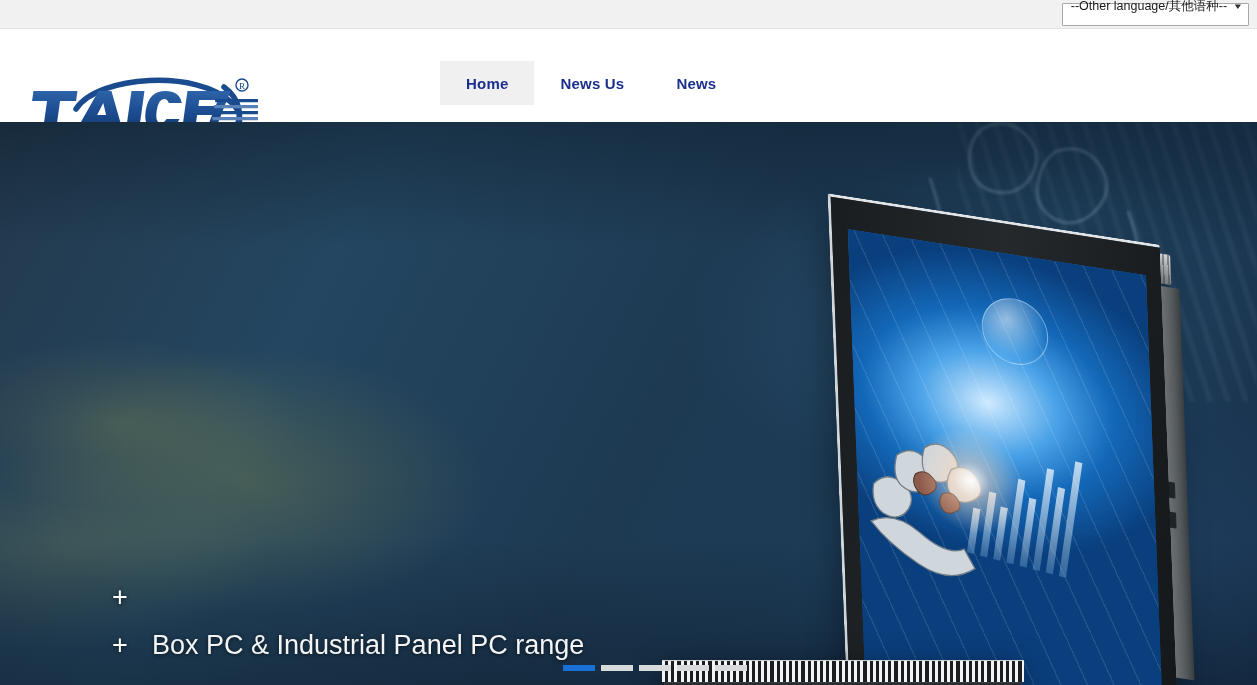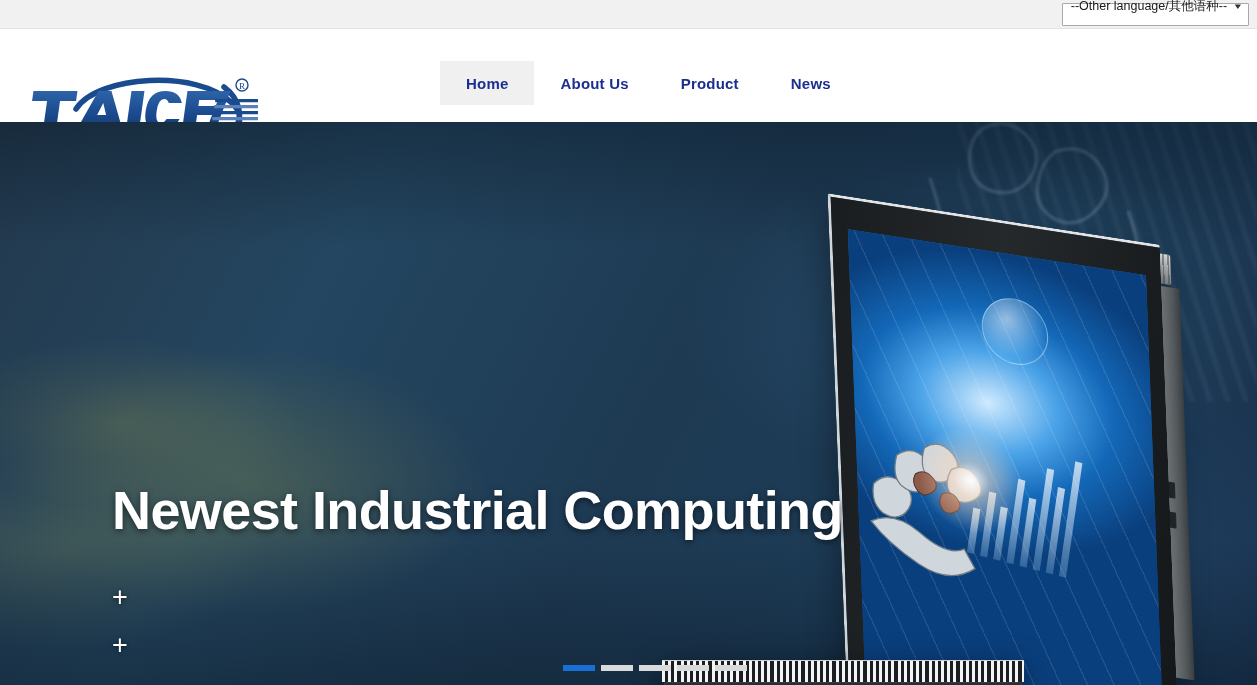--- a/index.html
+++ b/index.html
@@ -314,24 +314,21 @@
           <text x="224" y="16" font-size="9" font-family="Liberation Serif, serif" fill="#1b4b8f" text-anchor="middle">R</text>
         </g>
       </svg>
     </div>
 
     <div class="nav">
       <div class="nav-item active">
         <span>Home</span>
       </div>
       <div class="nav-item">
-        <span>About Us</span>
-      </div>
-      <div class="nav-item">
-        <span>Product</span>
+        <span>News Us</span>
       </div>
       <div class="nav-item">
         <span>News</span>
       </div>
     </div>
   </div>
 
   <div class="hero">
     <div class="hero-stripes"></div>
 
@@ -435,28 +432,28 @@
         
         
         
         
 
         
         
       </div>
     </div>
 
-    <div class="hero-title">Newest Industrial Computing</div>
 
     <div class="hero-bullets">
       <div class="hero-bullet">
         <span class="bullet-plus">+</span>
       </div>
       <div class="hero-bullet">
         <span class="bullet-plus">+</span>
+        <span class="bullet-text"><span>Box PC &amp; Industrial Panel PC range</span></span>
       </div>
     </div>
   </div>
 
   <div class="dots">
     <div class="dot active"></div>
     <div class="dot"></div>
     <div class="dot"></div>
     <div class="dot"></div>
     <div class="dot"></div>

